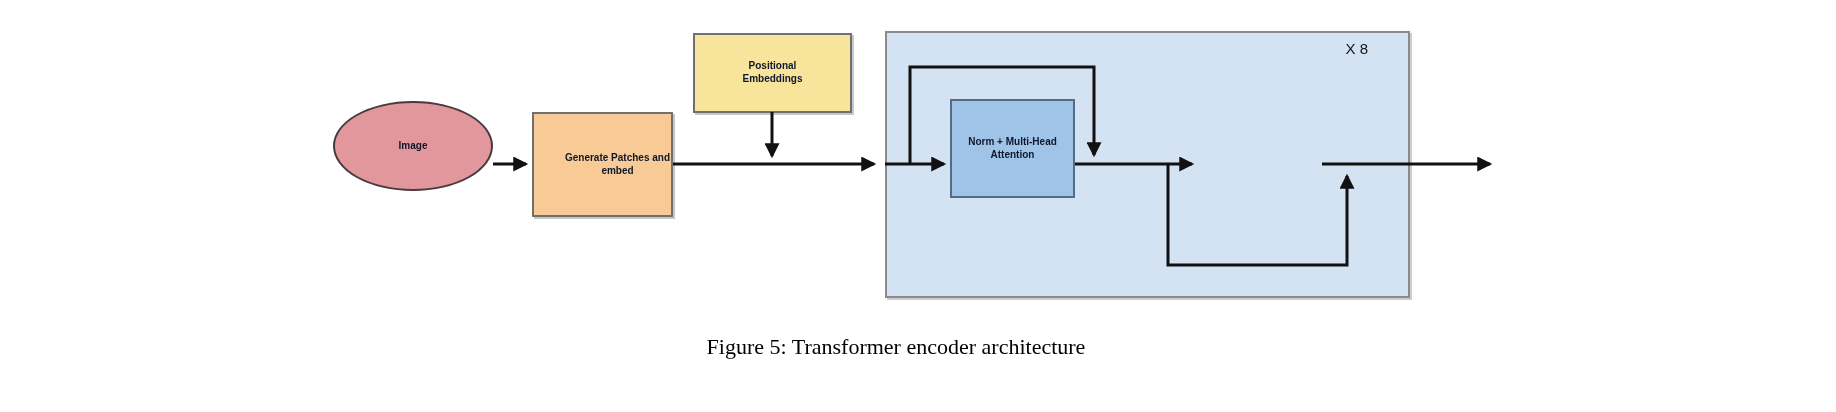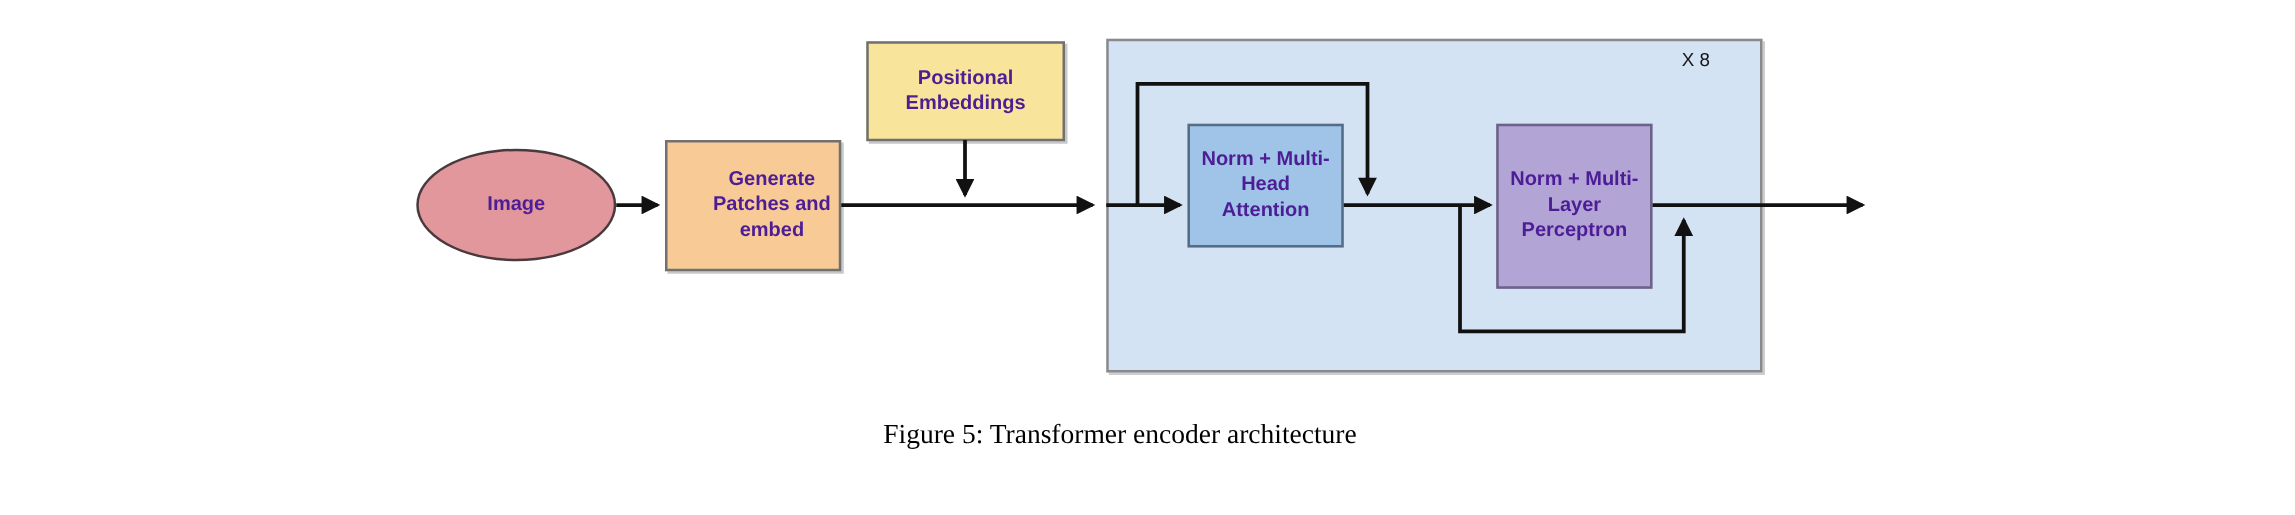--- a/index.html
+++ b/index.html
@@ -22,29 +22,29 @@
     z-index: 3;
     pointer-events: none;
   }
   .node {
     position: absolute;
     display: flex;
     align-items: center;
     justify-content: center;
     text-align: center;
     font-weight: bold;
-    font-size: 16px;
+    font-size: 10px;
     line-height: 1.28;
-    color: #4c1d95;
+    color: #0f172a;
     z-index: 2;
     box-sizing: border-box;
   }
   .node .lbl { display: inline-block; }
   .node-image {
-    left: 333px; top: 119px; width: 160px; height: 90px;
+    left: 333px; top: 101px; width: 160px; height: 90px;
     background: #e2979d;
     border: 2px solid #4a3a3d;
     border-radius: 50%;
     text-align: right;
   }
   .node-patches {
     left: 532px; top: 112px; width: 141px; height: 105px;
     background: #f8ca96;
     border: 2px solid #707070;
     box-shadow: 2px 2px 0 rgba(130,130,130,0.45);
@@ -114,23 +114,20 @@
   </div>
 
   <div class="node node-positional">
     <span class="lbl">Positional Embeddings</span>
   </div>
 
   <div class="node node-mha">
     <span class="lbl">Norm + Multi-Head Attention</span>
   </div>
 
-  <div class="node node-mlp">
-    <span class="lbl">Norm + Multi-Layer Perceptron</span>
-  </div>
 
   <svg class="connectors" viewBox="0 0 1836 412" xmlns="http://www.w3.org/2000/svg">
     <defs>
       <marker id="arrowhead" viewBox="0 0 10 10" refX="8.5" refY="5" markerWidth="5.5" markerHeight="5" orient="auto-start-reverse">
         <path d="M0 0 L10 5 L0 10 z" fill="#111111"></path>
       </marker>
     </defs>
     <g fill="none" stroke="#111111" stroke-width="3">
       <path d="M 493 164 H 526" marker-end="url(#arrowhead)"></path>
       <path d="M 673 164 H 874" marker-end="url(#arrowhead)"></path>

